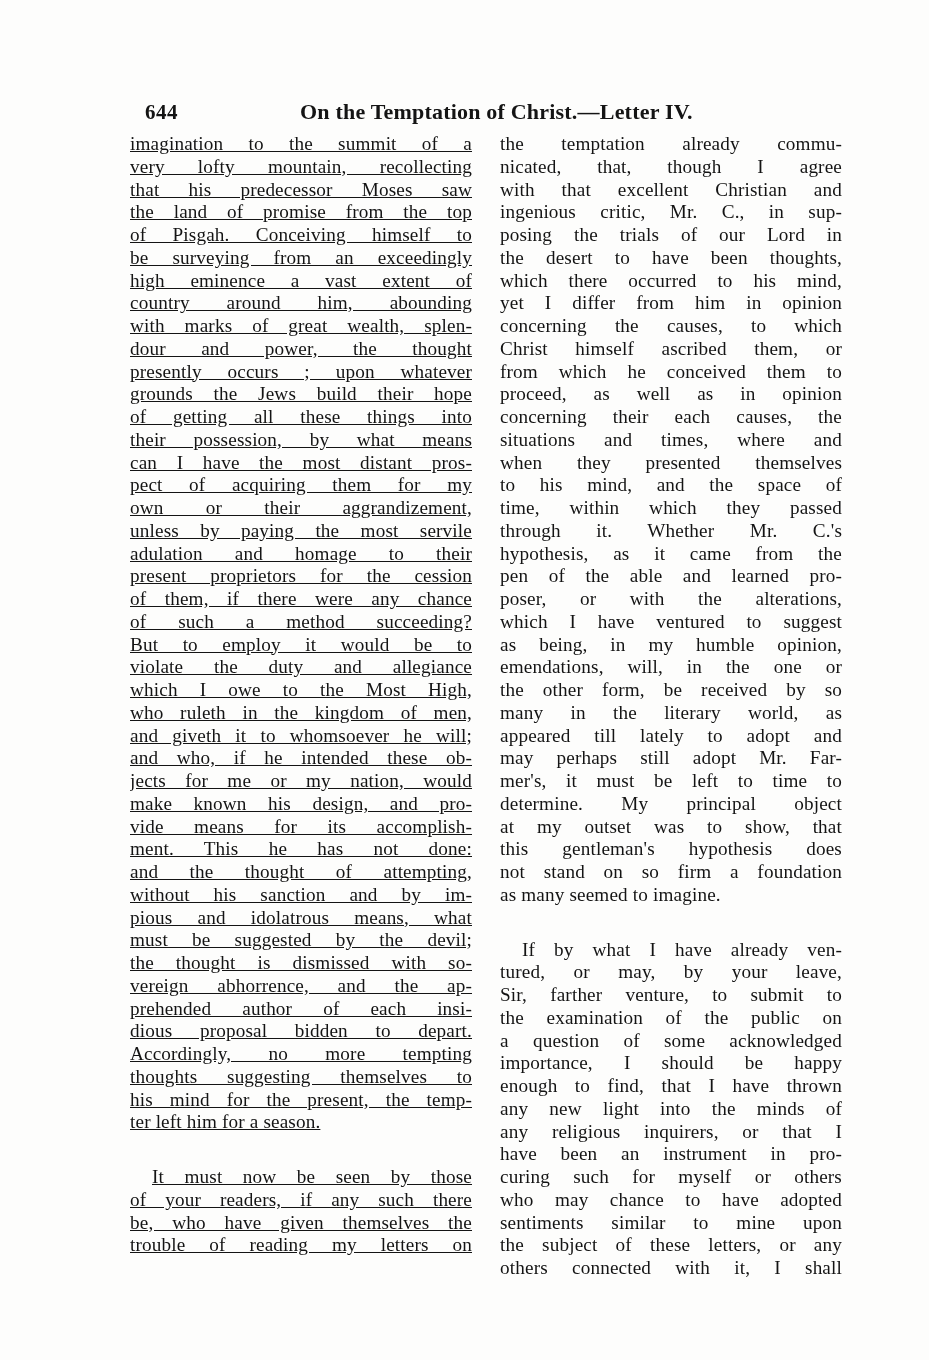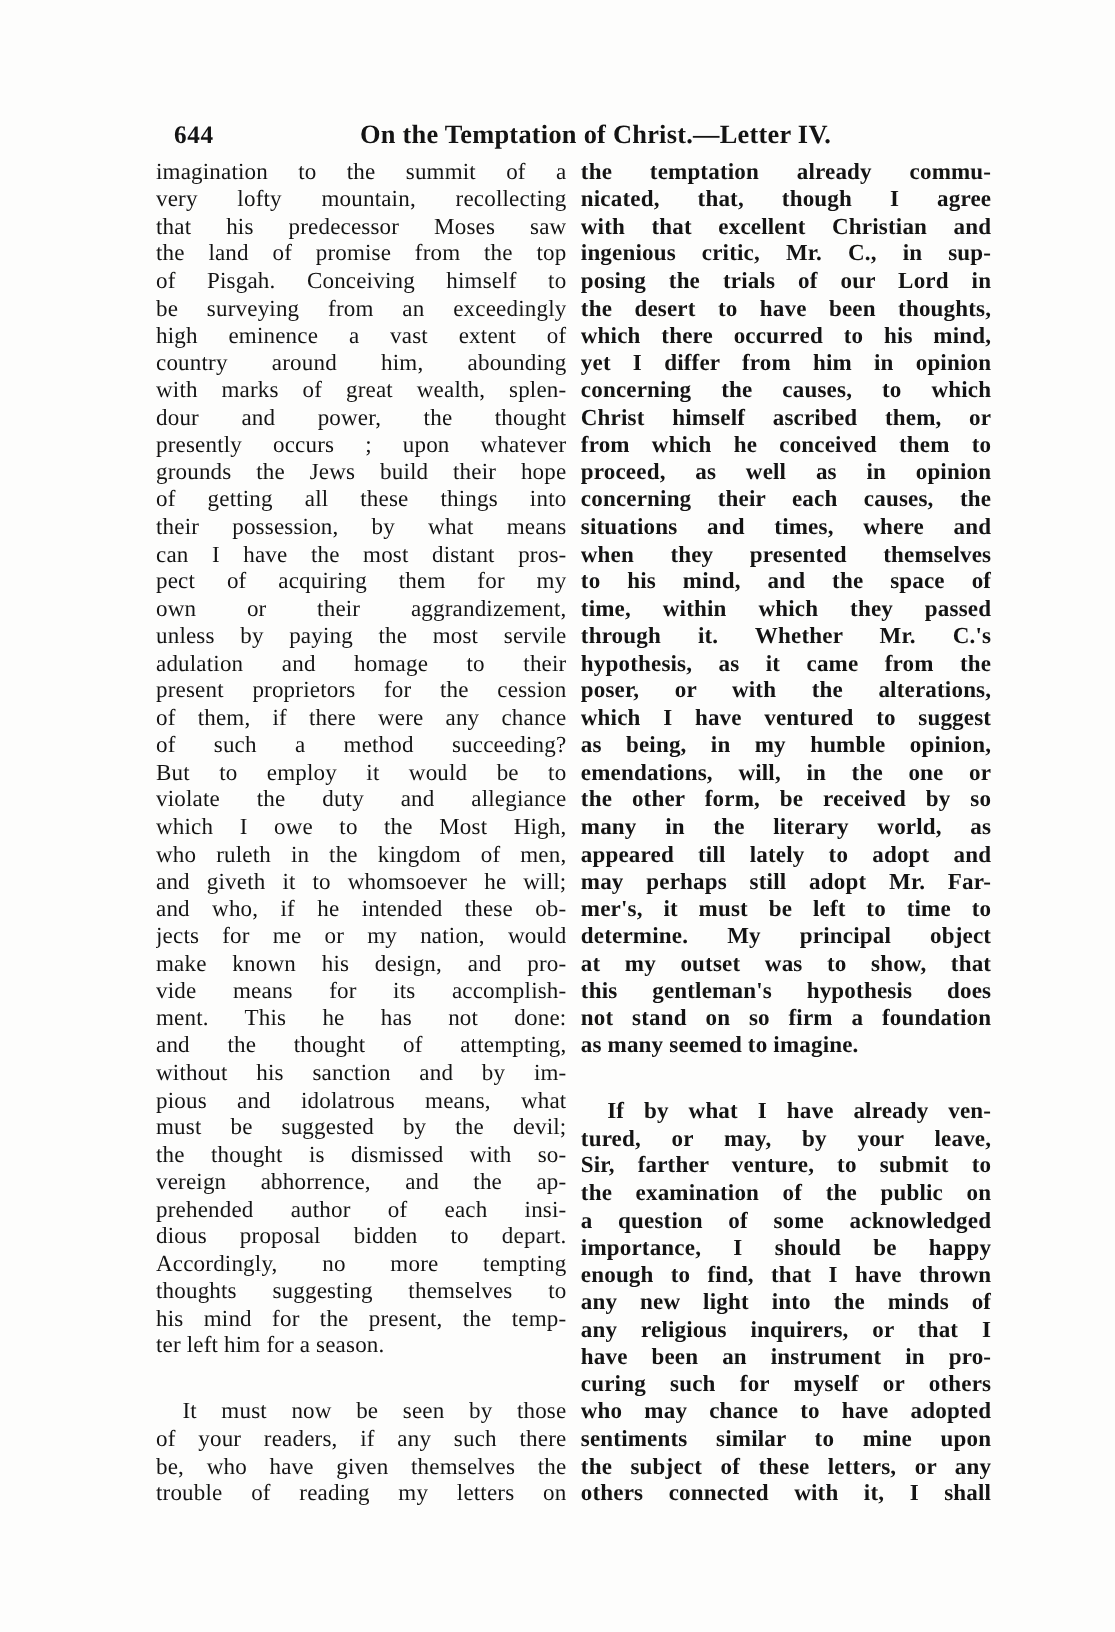--- a/index.html
+++ b/index.html
@@ -44,22 +44,22 @@
       font-size: 22px;
       font-weight: bold;
       white-space: nowrap;
       letter-spacing: 0.2px;
     }
     .column {
       position: absolute;
       top: 133px;
       width: 342px;
     }
-    .col-left { left: 130px; }
-    .col-right { left: 484px; font-weight: bold; }
+    .col-left { left: 130px; text-decoration: underline; }
+    .col-right { left: 500px; }
     .line {
       display: block;
       height: 22.75px;
       line-height: 22.75px;
       font-size: 19.2px;
       white-space: nowrap;
       text-align: justify;
       text-align-last: justify;
       letter-spacing: 0.15px;
       overflow: hidden;
@@ -145,20 +145,21 @@
       <span class="line">Christ himself ascribed them, or</span>
       <span class="line">from which he conceived them to</span>
       <span class="line">proceed, as well as in opinion</span>
       <span class="line">concerning their each causes, the</span>
       <span class="line">situations and times, where and</span>
       <span class="line">when they presented themselves</span>
       <span class="line">to his mind, and the space of</span>
       <span class="line">time, within which they passed</span>
       <span class="line">through it.  Whether Mr. C.'s</span>
       <span class="line">hypothesis, as it came from the</span>
+      <span class="line">pen of the able and learned pro-</span>
       <span class="line">poser, or with the alterations,</span>
       <span class="line">which I have ventured to suggest</span>
       <span class="line">as being, in my humble opinion,</span>
       <span class="line">emendations, will, in the one or</span>
       <span class="line">the other form, be received by so</span>
       <span class="line">many in the literary world, as</span>
       <span class="line">appeared till lately to adopt and</span>
       <span class="line">may perhaps still adopt Mr. Far-</span>
       <span class="line">mer's, it must be left to time to</span>
       <span class="line">determine.  My principal object</span>

